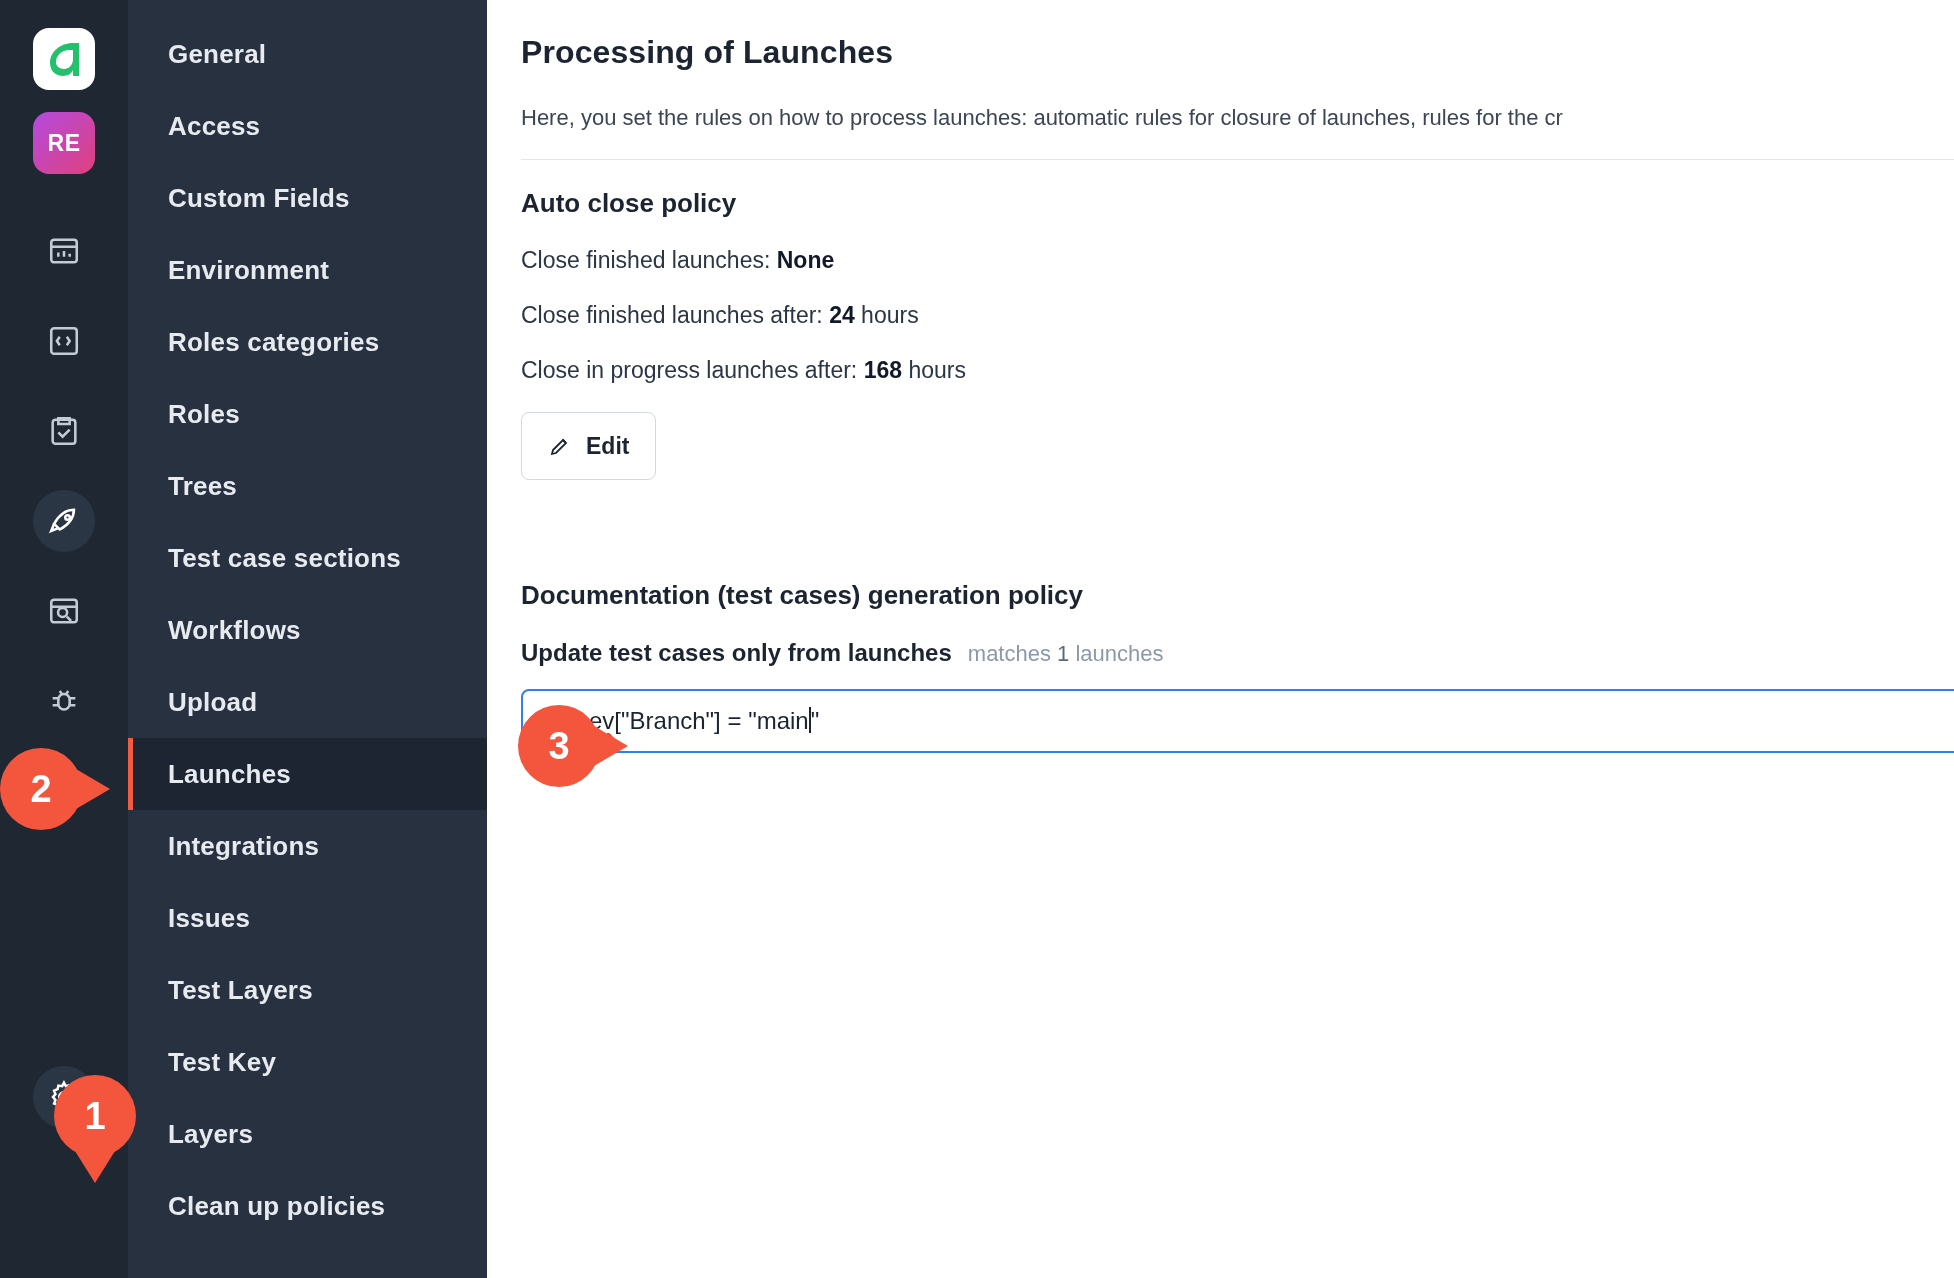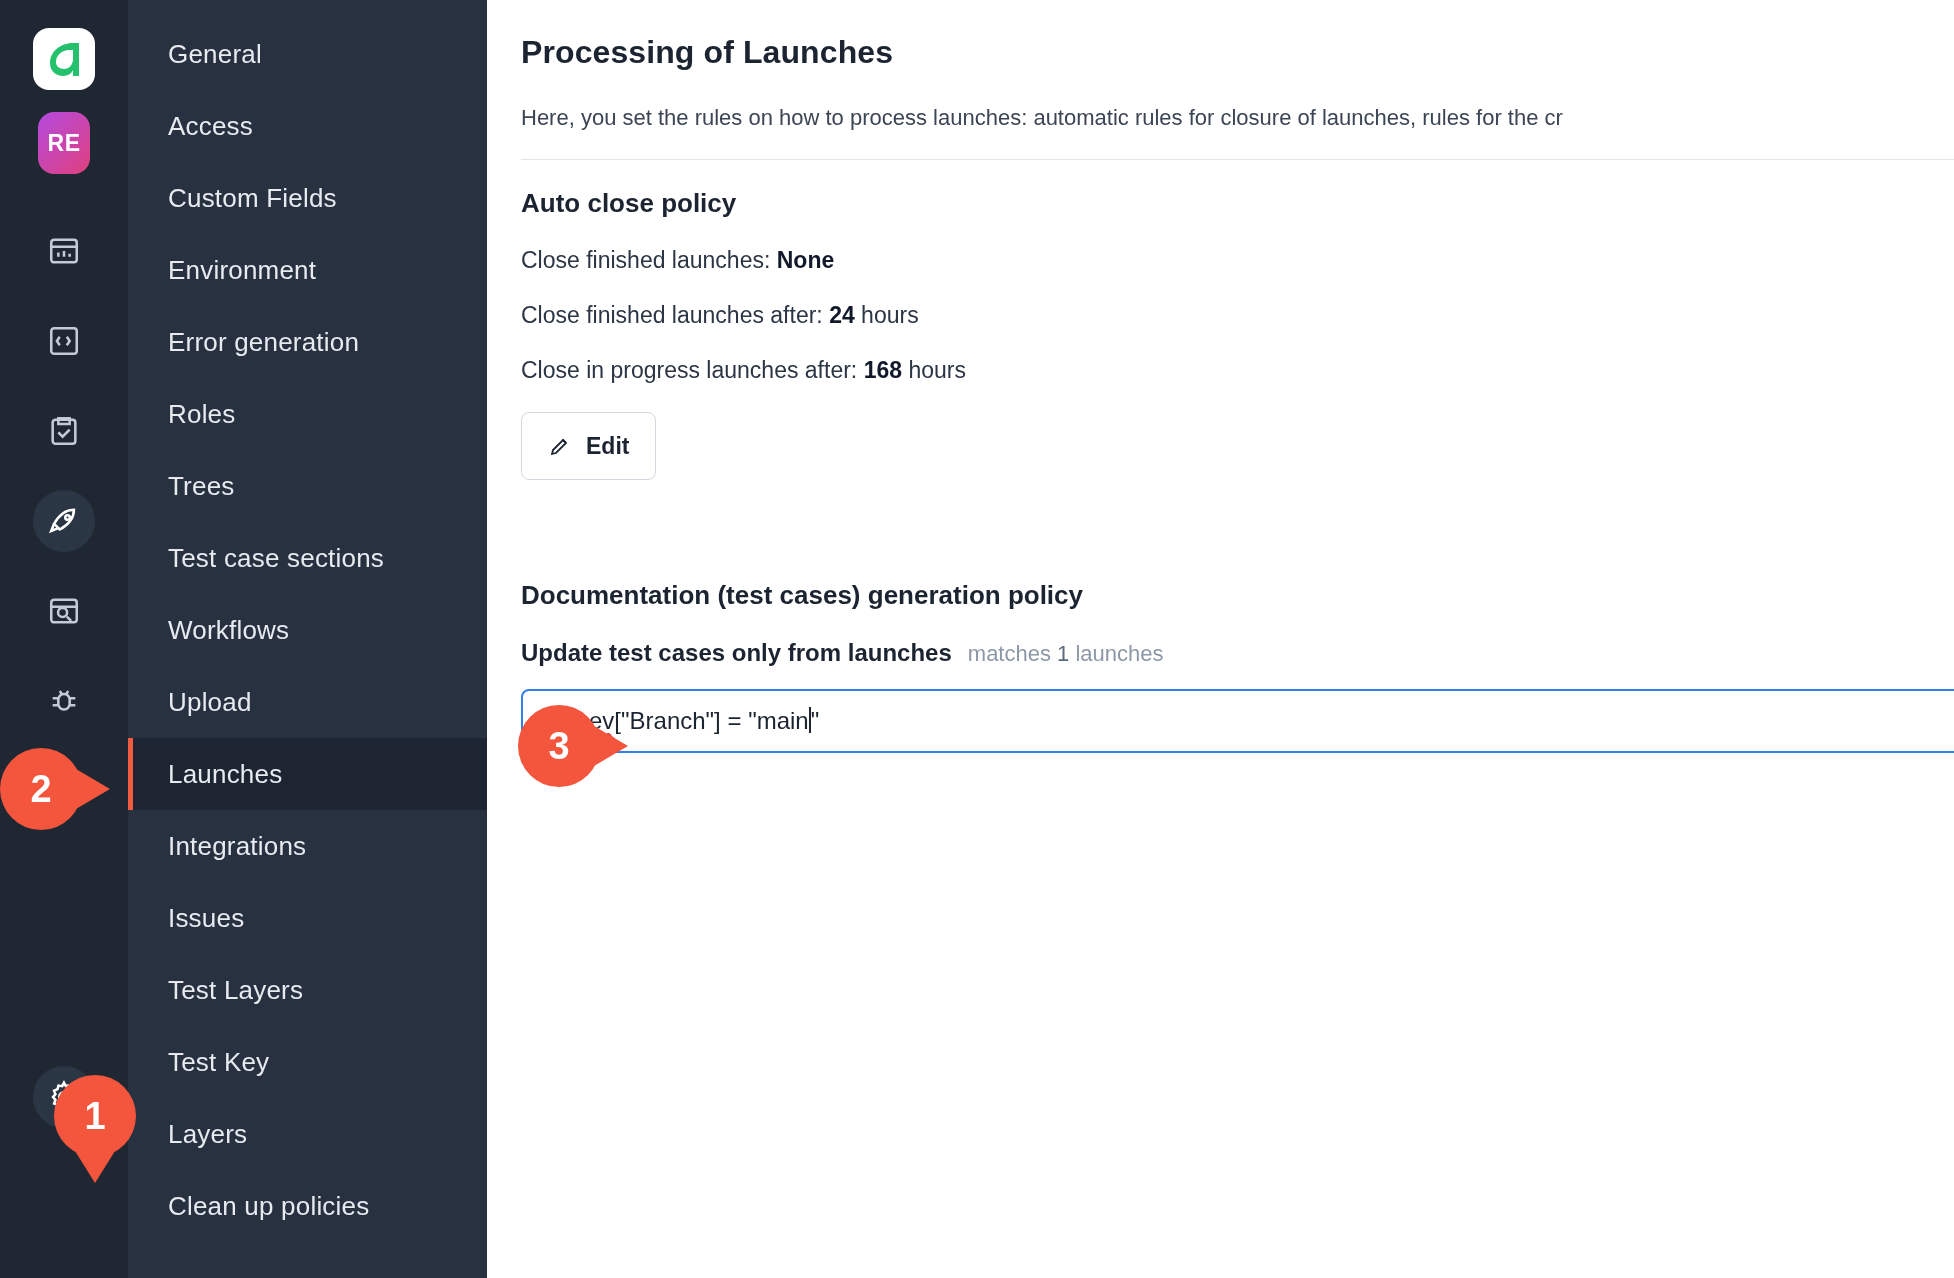--- a/index.html
+++ b/index.html
@@ -28,21 +28,21 @@
   }
   .rail-logo {
     width: 62px; height: 62px;
     border-radius: 16px;
     background: #ffffff;
     display: flex; align-items: center; justify-content: center;
     margin-bottom: 22px;
   }
   .rail-logo svg { display:block; }
   .rail-avatar {
-    width: 52px; height: 62px;
+    width: 62px; height: 62px;
     border-radius: 16px;
     background: linear-gradient(135deg,#b44ae0 0%, #e0407c 100%);
     color: #fff;
     display: flex; align-items: center; justify-content: center;
     font-size: 23px; font-weight: bold;
     letter-spacing: .5px;
     margin-bottom: 46px;
   }
   .rail-icon {
     width: 62px; height: 62px;
@@ -56,20 +56,21 @@
   }
   .rail-icon svg { display: block; }
   .rail-spacer { flex: 1 1 auto; }
 
   
   .nav {
     width: 487px;
     flex: 0 0 359px;
     background: #273140;
     padding-top: 18px;
+    font-weight: bold;
   }
   .nav-item {
     height: 72px;
     display: flex;
     align-items: center;
     padding-left: 40px;
     color: #e7ebf0;
     font-size: 26px;
     letter-spacing: .2px;
     white-space: nowrap;
@@ -312,21 +313,21 @@
     <div class="nav-item">
         <span>Access</span>
       </div>
     <div class="nav-item">
         <span>Custom Fields</span>
       </div>
     <div class="nav-item">
         <span>Environment</span>
       </div>
     <div class="nav-item">
-        <span>Error generation</span>
+        <span>Roles categories</span>
       </div>
     <div class="nav-item">
         <span>Roles</span>
       </div>
     <div class="nav-item">
         <span>Trees</span>
       </div>
     <div class="nav-item">
         <span>Test case sections</span>
       </div>

